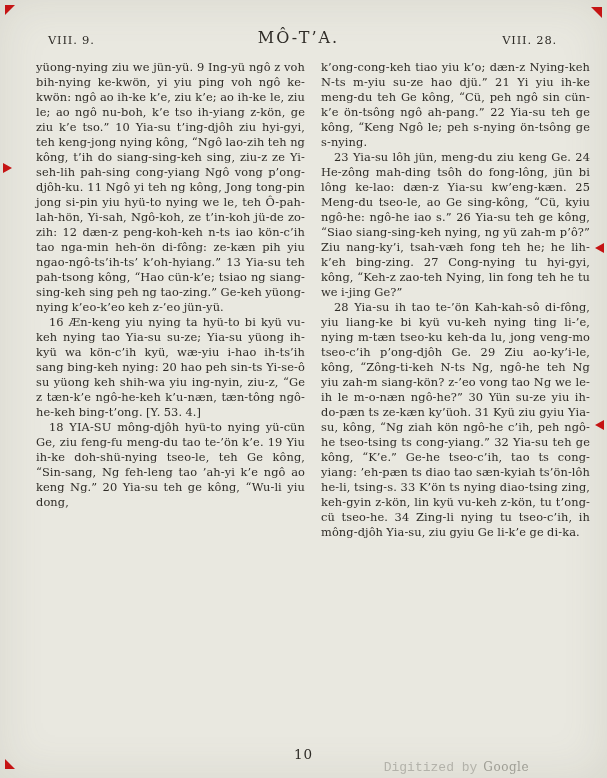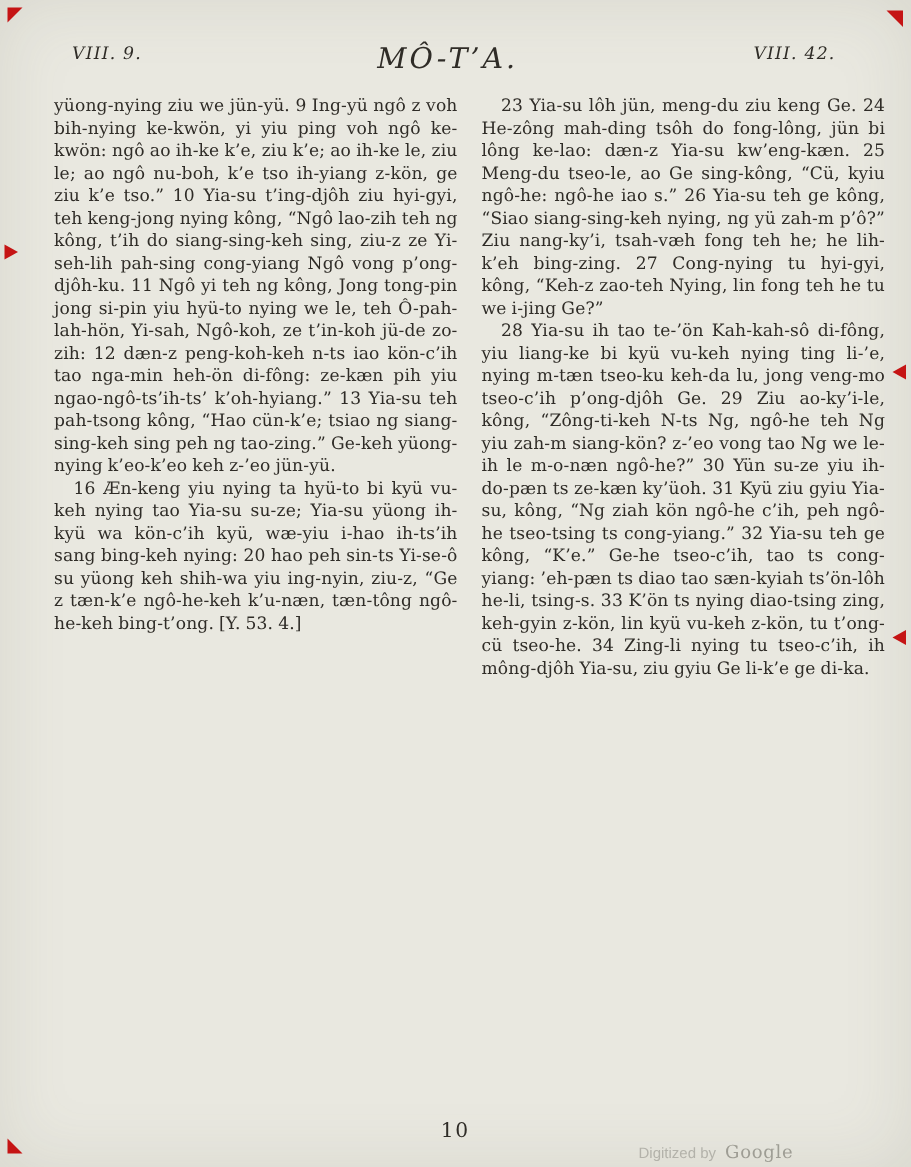--- a/index.html
+++ b/index.html
@@ -29,30 +29,29 @@
     border-top: 5px solid transparent; border-bottom: 5px solid transparent; }
   .mark-right2 { top: 420px; right: 3px;
     border-right: 9px solid var(--scan-mark, #c11);
     border-top: 5px solid transparent; border-bottom: 5px solid transparent; }
   .mark-bl { bottom: 9px; left: 5px;
     border-bottom: 10px solid var(--scan-mark, #c11); border-right: 10px solid transparent; }
 
   .header {
     display: flex;
     justify-content: space-between;
-    align-items: flex-start;
+    align-items: flex-end;
     padding: 28px 50px 0 48px;
-    font-style: italic;
   }
   .header .ref {
     font-size: 11.5px;
     letter-spacing: 0.8px;
   }
   .header .title {
-    font-size: 19px;
+    font-size: 16px;
     letter-spacing: 2px;
   }
 
   .columns {
     display: flex;
     gap: 16px;
     padding: 13px 17px 0 36px;
   }
   .col {
     flex: 1;
@@ -81,22 +80,22 @@
   .watermark {
     position: absolute;
     right: 78px;
     bottom: 3px;
     display: flex;
     align-items: baseline;
     gap: 6px;
     white-space: nowrap;
   }
   .wm-prefix {
-    font-family: Liberation Sans, sans-serif;
-    font-size: 10px;
+    font-family: Liberation Mono, monospace;
+    font-size: 13px;
     color: var(--watermark-light, #b3b2aa);
   }
   .wm-brand {
     font-family: "DejaVu Serif", serif;
     font-size: 12px;
     letter-spacing: 0.5px;
     color: var(--watermark-brand, #9e9d94);
   }
 </style>
 </head>
@@ -105,29 +104,31 @@
 <div class="mark mark-tl"></div>
 <div class="mark mark-tr"></div>
 <div class="mark mark-left"></div>
 <div class="mark mark-right1"></div>
 <div class="mark mark-right2"></div>
 <div class="mark mark-bl"></div>
 
 <div class="header">
   <span class="ref">VIII. 9.</span>
   <span class="title">MÔ-T’A.</span>
-  <span class="ref">VIII. 42.</span>
+  <span class="ref">VIII. 28.</span>
 </div>
 
 <div class="columns">
   <div class="col">
     <p class="cont">yüong-nying ziu we jün-yü. 9 Ing-yü ngô z voh bih-nying ke-kwön, yi yiu ping voh ngô ke-kwön: ngô ao ih-ke k’e, ziu k’e; ao ih-ke le, ziu le; ao ngô nu-boh, k’e tso ih-yiang z-kön, ge ziu k’e tso.” 10 Yia-su t’ing-djôh ziu hyi-gyi, teh keng-jong nying kông, “Ngô lao-zih teh ng kông, t’ih do siang-sing-keh sing, ziu-z ze Yi-seh-lih pah-sing cong-yiang Ngô vong p’ong-djôh-ku. 11 Ngô yi teh ng kông, Jong tong-pin jong si-pin yiu hyü-to nying we le, teh Ô-pah-lah-hön, Yi-sah, Ngô-koh, ze t’in-koh jü-de zo-zih: 12 dæn-z peng-koh-keh n-ts iao kön-c’ih tao nga-min heh-ön di-fông: ze-kæn pih yiu ngao-ngô-ts’ih-ts’ k’oh-hyiang.” 13 Yia-su teh pah-tsong kông, “Hao cün-k’e; tsiao ng siang-sing-keh sing peh ng tao-zing.” Ge-keh yüong-nying k’eo-k’eo keh z-’eo jün-yü.</p>
     <p>16 Æn-keng yiu nying ta hyü-to bi kyü vu-keh nying tao Yia-su su-ze; Yia-su yüong ih-kyü wa kön-c’ih kyü, wæ-yiu i-hao ih-ts’ih sang bing-keh nying: 20 hao peh sin-ts Yi-se-ô su yüong keh shih-wa yiu ing-nyin, ziu-z, “Ge z tæn-k’e ngô-he-keh k’u-næn, tæn-tông ngô-he-keh bing-t’ong. [Y. 53. 4.]</p>
+    <p>18 YIA-SU mông-djôh hyü-to nying yü-cün Ge, ziu feng-fu meng-du tao te-’ön k’e. 19 Yiu ih-ke doh-shü-nying tseo-le, teh Ge kông, “Sin-sang, Ng feh-leng tao ’ah-yi k’e ngô ao keng Ng.” 20 Yia-su teh ge kông, “Wu-li yiu dong,</p>
   </div>
   <div class="col">
+    <p class="cont">k’ong-cong-keh tiao yiu k’o; dæn-z Nying-keh N-ts m-yiu su-ze hao djü.” 21 Yi yiu ih-ke meng-du teh Ge kông, “Cü, peh ngô sin cün-k’e ön-tsông ngô ah-pang.” 22 Yia-su teh ge kông, “Keng Ngô le; peh s-nying ön-tsông ge s-nying.</p>
     <p>23 Yia-su lôh jün, meng-du ziu keng Ge. 24 He-zông mah-ding tsôh do fong-lông, jün bi lông ke-lao: dæn-z Yia-su kw’eng-kæn. 25 Meng-du tseo-le, ao Ge sing-kông, “Cü, kyiu ngô-he: ngô-he iao s.” 26 Yia-su teh ge kông, “Siao siang-sing-keh nying, ng yü zah-m p’ô?” Ziu nang-ky’i, tsah-væh fong teh he; he lih-k’eh bing-zing. 27 Cong-nying tu hyi-gyi, kông, “Keh-z zao-teh Nying, lin fong teh he tu we i-jing Ge?”</p>
     <p>28 Yia-su ih tao te-’ön Kah-kah-sô di-fông, yiu liang-ke bi kyü vu-keh nying ting li-’e, nying m-tæn tseo-ku keh-da lu, jong veng-mo tseo-c’ih p’ong-djôh Ge. 29 Ziu ao-ky’i-le, kông, “Zông-ti-keh N-ts Ng, ngô-he teh Ng yiu zah-m siang-kön? z-’eo vong tao Ng we le-ih le m-o-næn ngô-he?” 30 Yün su-ze yiu ih-do-pæn ts ze-kæn ky’üoh. 31 Kyü ziu gyiu Yia-su, kông, “Ng ziah kön ngô-he c’ih, peh ngô-he tseo-tsing ts cong-yiang.” 32 Yia-su teh ge kông, “K’e.” Ge-he tseo-c’ih, tao ts cong-yiang: ’eh-pæn ts diao tao sæn-kyiah ts’ön-lôh he-li, tsing-s. 33 K’ön ts nying diao-tsing zing, keh-gyin z-kön, lin kyü vu-keh z-kön, tu t’ong-cü tseo-he. 34 Zing-li nying tu tseo-c’ih, ih mông-djôh Yia-su, ziu gyiu Ge li-k’e ge di-ka.</p>
   </div>
 </div>
 
 <div class="footer-num">10</div>
 
 <div class="watermark">
   <span class="wm-prefix">Digitized by</span>
   <span class="wm-brand">Google</span>

